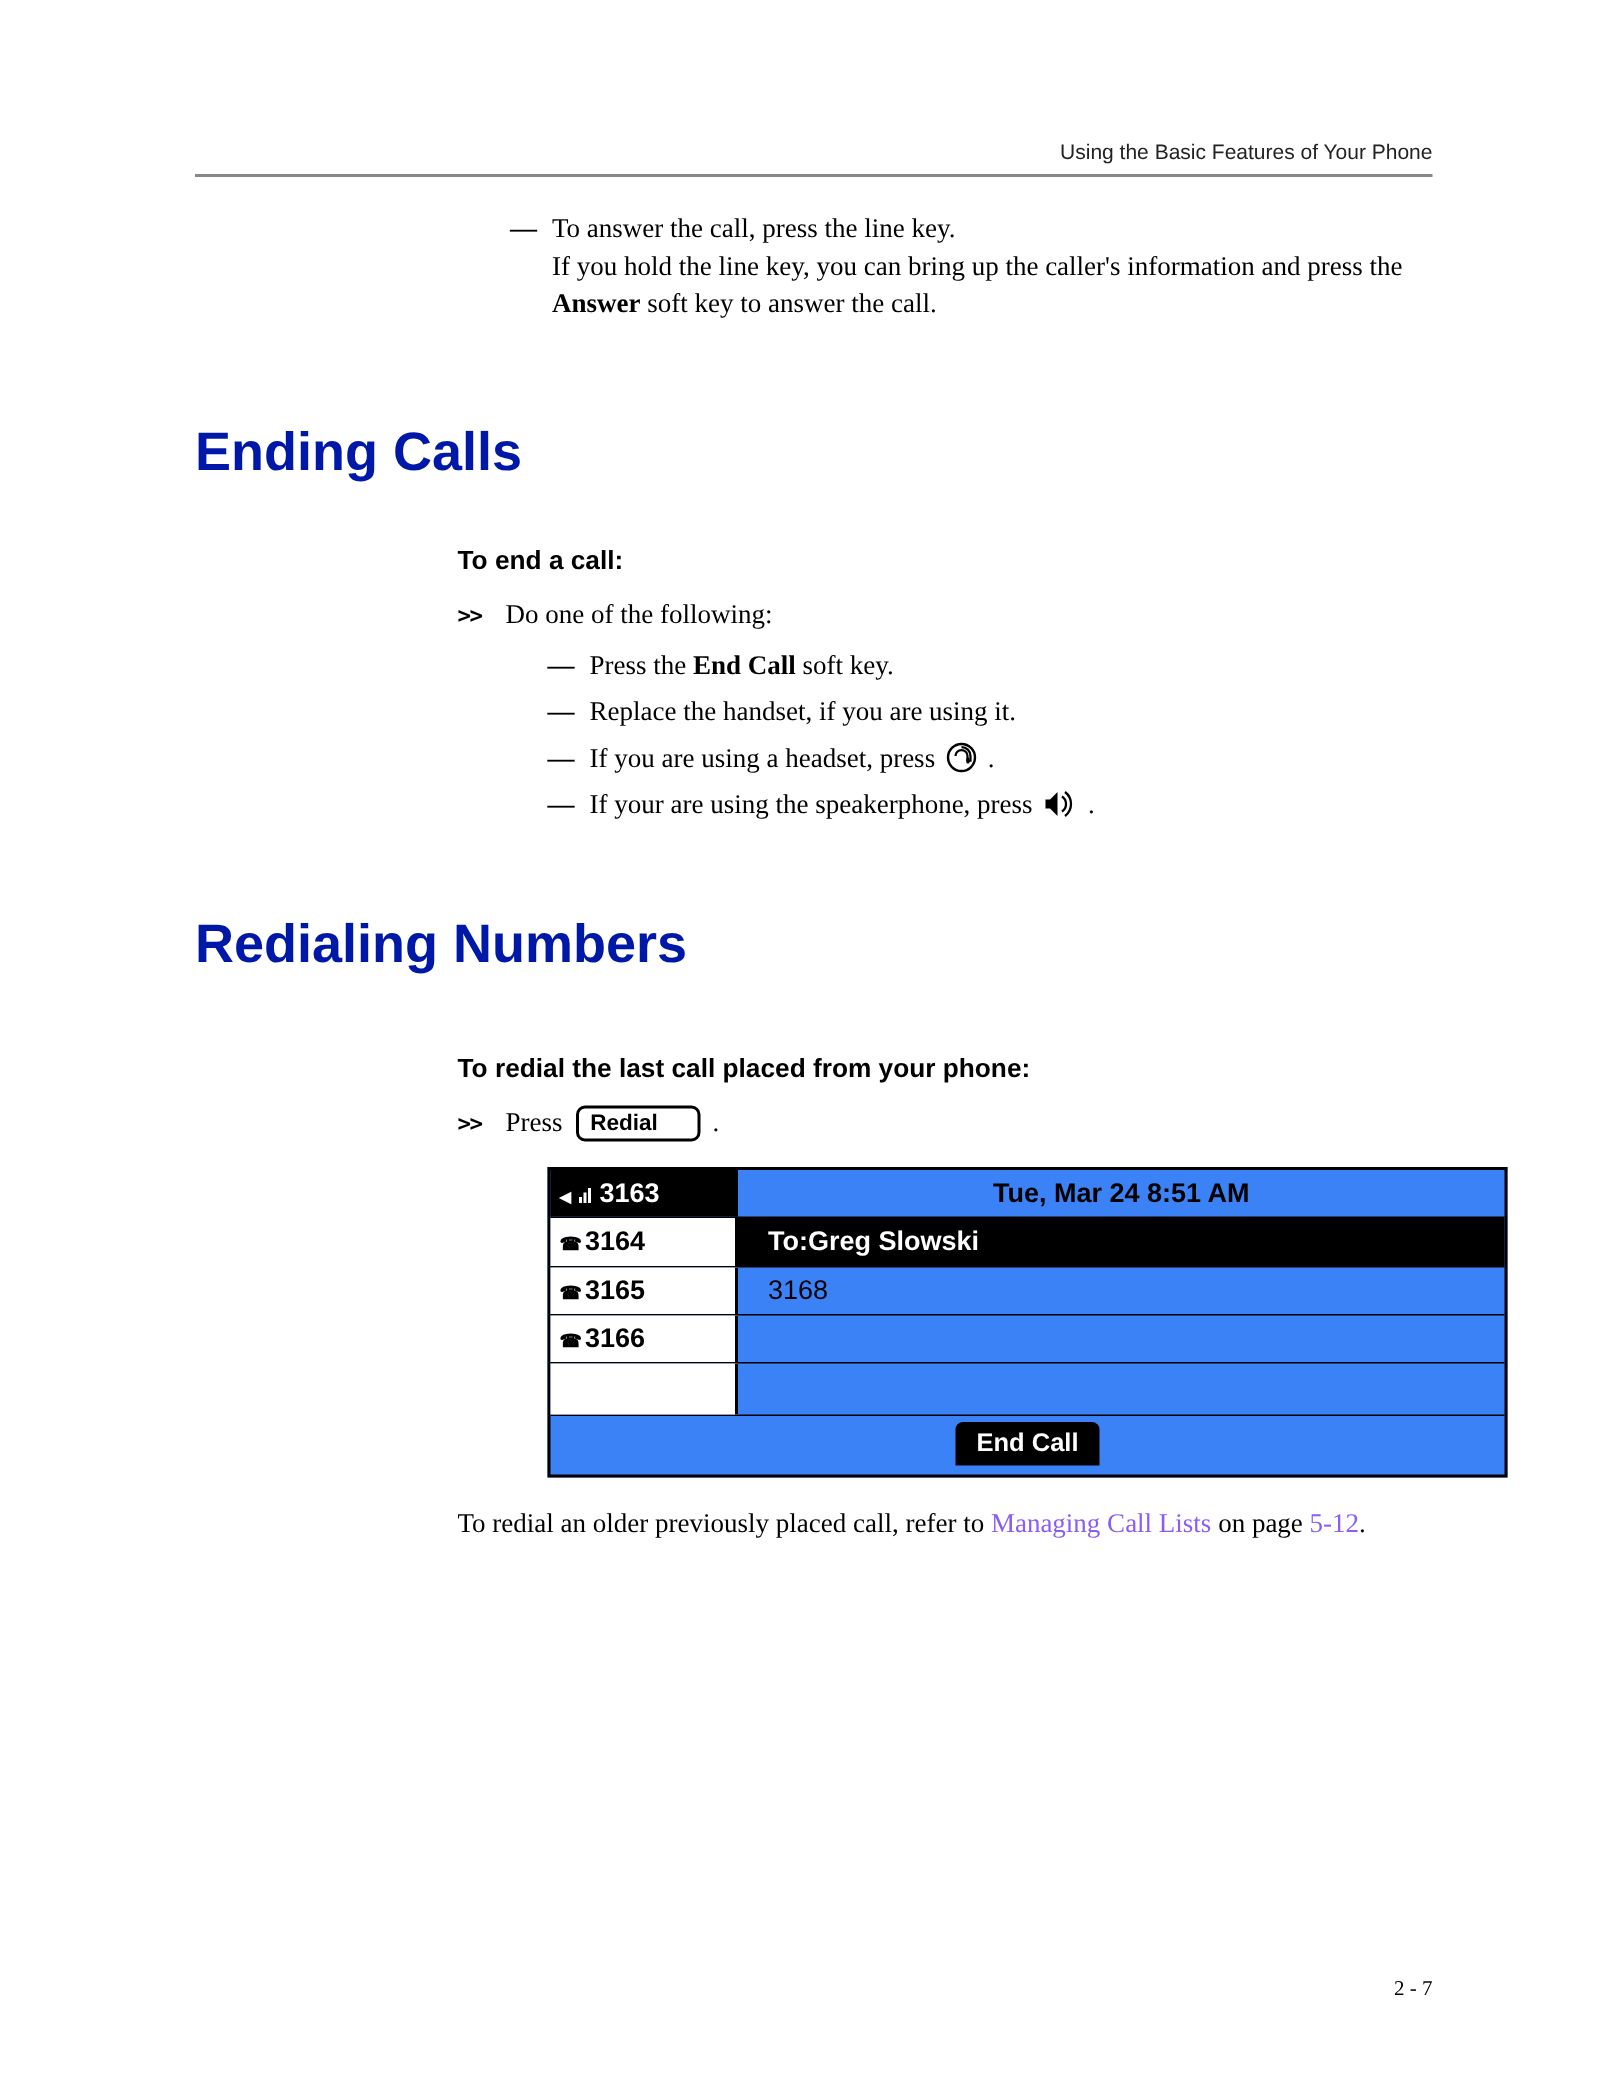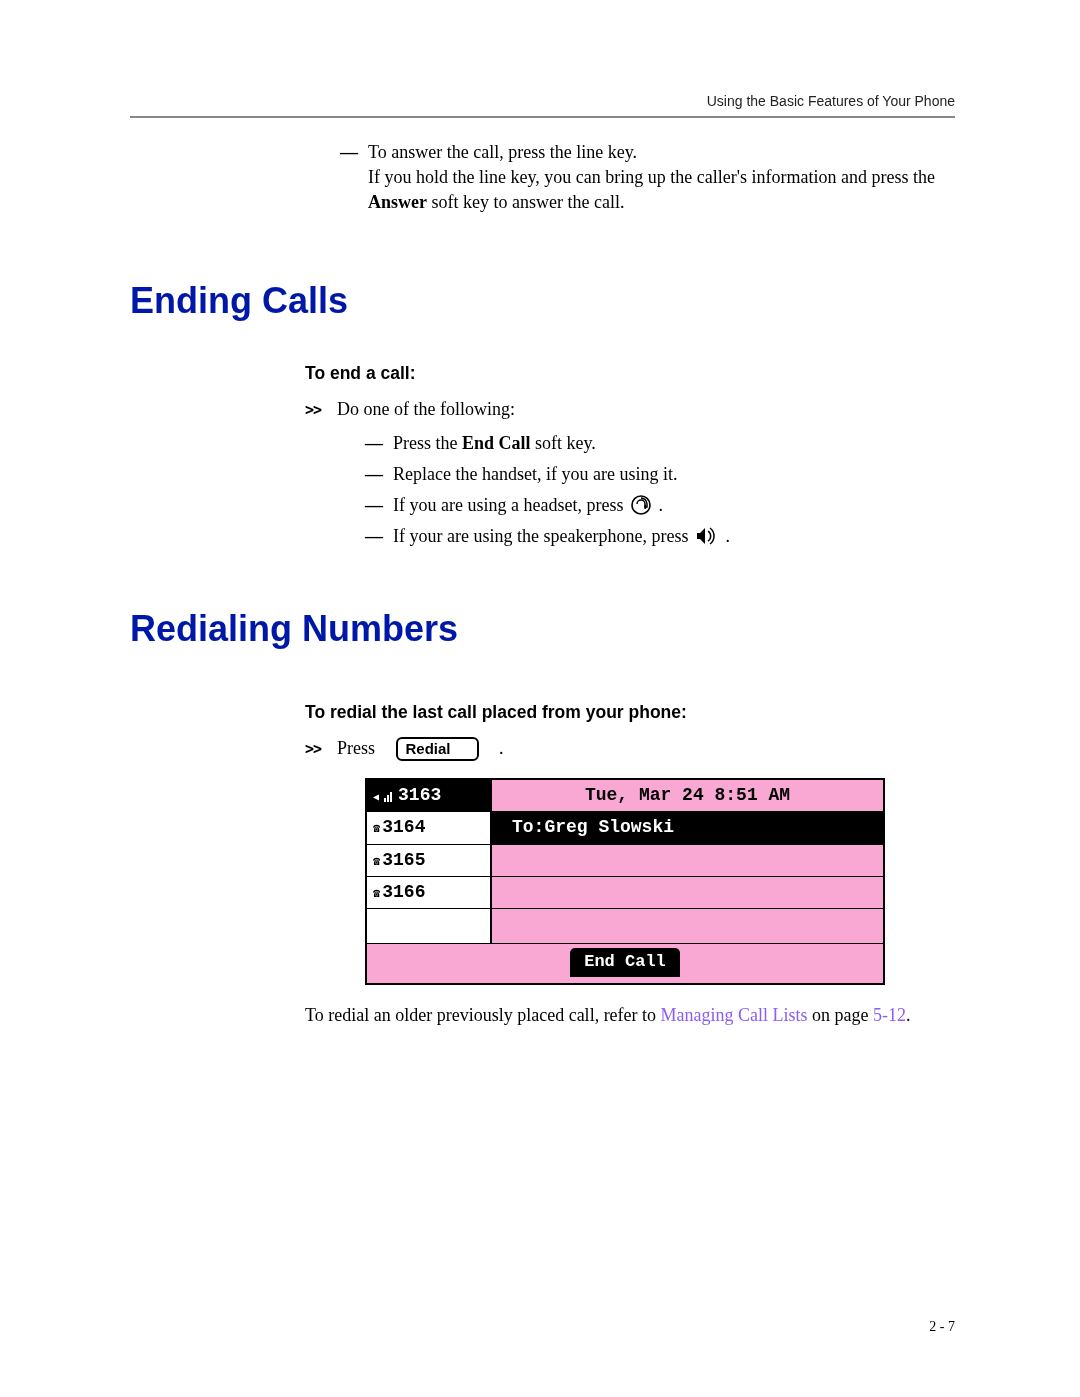--- a/index.html
+++ b/index.html
@@ -77,33 +77,33 @@
   }
   .redial-btn {
     display: inline-block;
     border: 2px solid #000;
     border-radius: 6px;
     padding: 0px 26px 0px 8px;
     font-family: Arial, Helvetica, sans-serif;
     font-weight: bold;
     font-size: 15px;
     vertical-align: middle;
-    margin: 0 16px;
+    margin: 0 4px;
     line-height: 20px;
     position: relative;
     top: -1px;
   }
   .bold { font-weight: bold; }
   .link { color: #8b5cf6; }
   .screen-wrap { margin: 14px 0 18px 60px; }
   .phone-screen {
-    width: 520px;
+    width: 640px;
     border: 2px solid #000;
-    background: #f9a8d4;
-    font-family: Liberation Mono, monospace;
+    background: #3b82f6;
+    font-family: Liberation Sans, sans-serif;
   }
   .ps-row { display: flex; border-bottom: 1px solid #000; }
   .ps-left {
     width: 125px; flex: none;
     border-right: 2px solid #000;
     padding: 3px 6px 3px 6px;
     font-size: 18px; font-weight: bold;
     display: flex; align-items: center; gap: 4px;
     background: #fff;
   }
@@ -227,20 +227,21 @@
             <span class="line-icon-phone"></span>
             <span>3164</span>
           </div>
         <div class="ps-right active">To:Greg Slowski</div>
       </div>
       <div class="ps-row">
         <div class="ps-left">
             <span class="line-icon-phone"></span>
             <span>3165</span>
           </div>
+        <div class="ps-right" style="font-weight:normal;">3168</div>
       </div>
       <div class="ps-row">
         <div class="ps-left">
             <span class="line-icon-phone"></span>
             <span>3166</span>
           </div>
         <div class="ps-right"></div>
       </div>
       <div class="ps-row" style="border-bottom:none;">
         <div class="ps-left ps-blank" style="border-right:2px solid #000;"></div>

